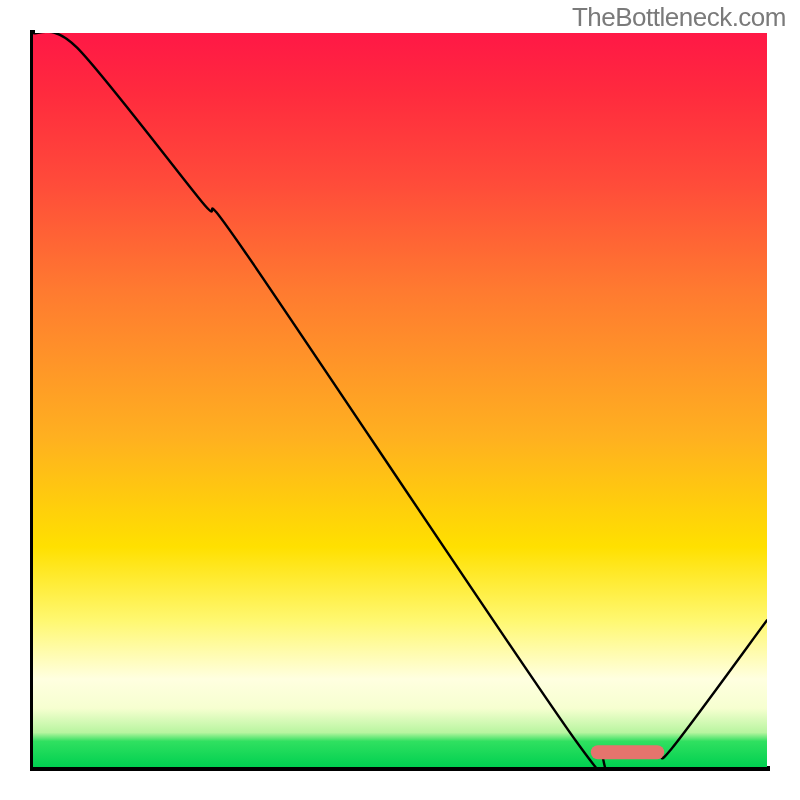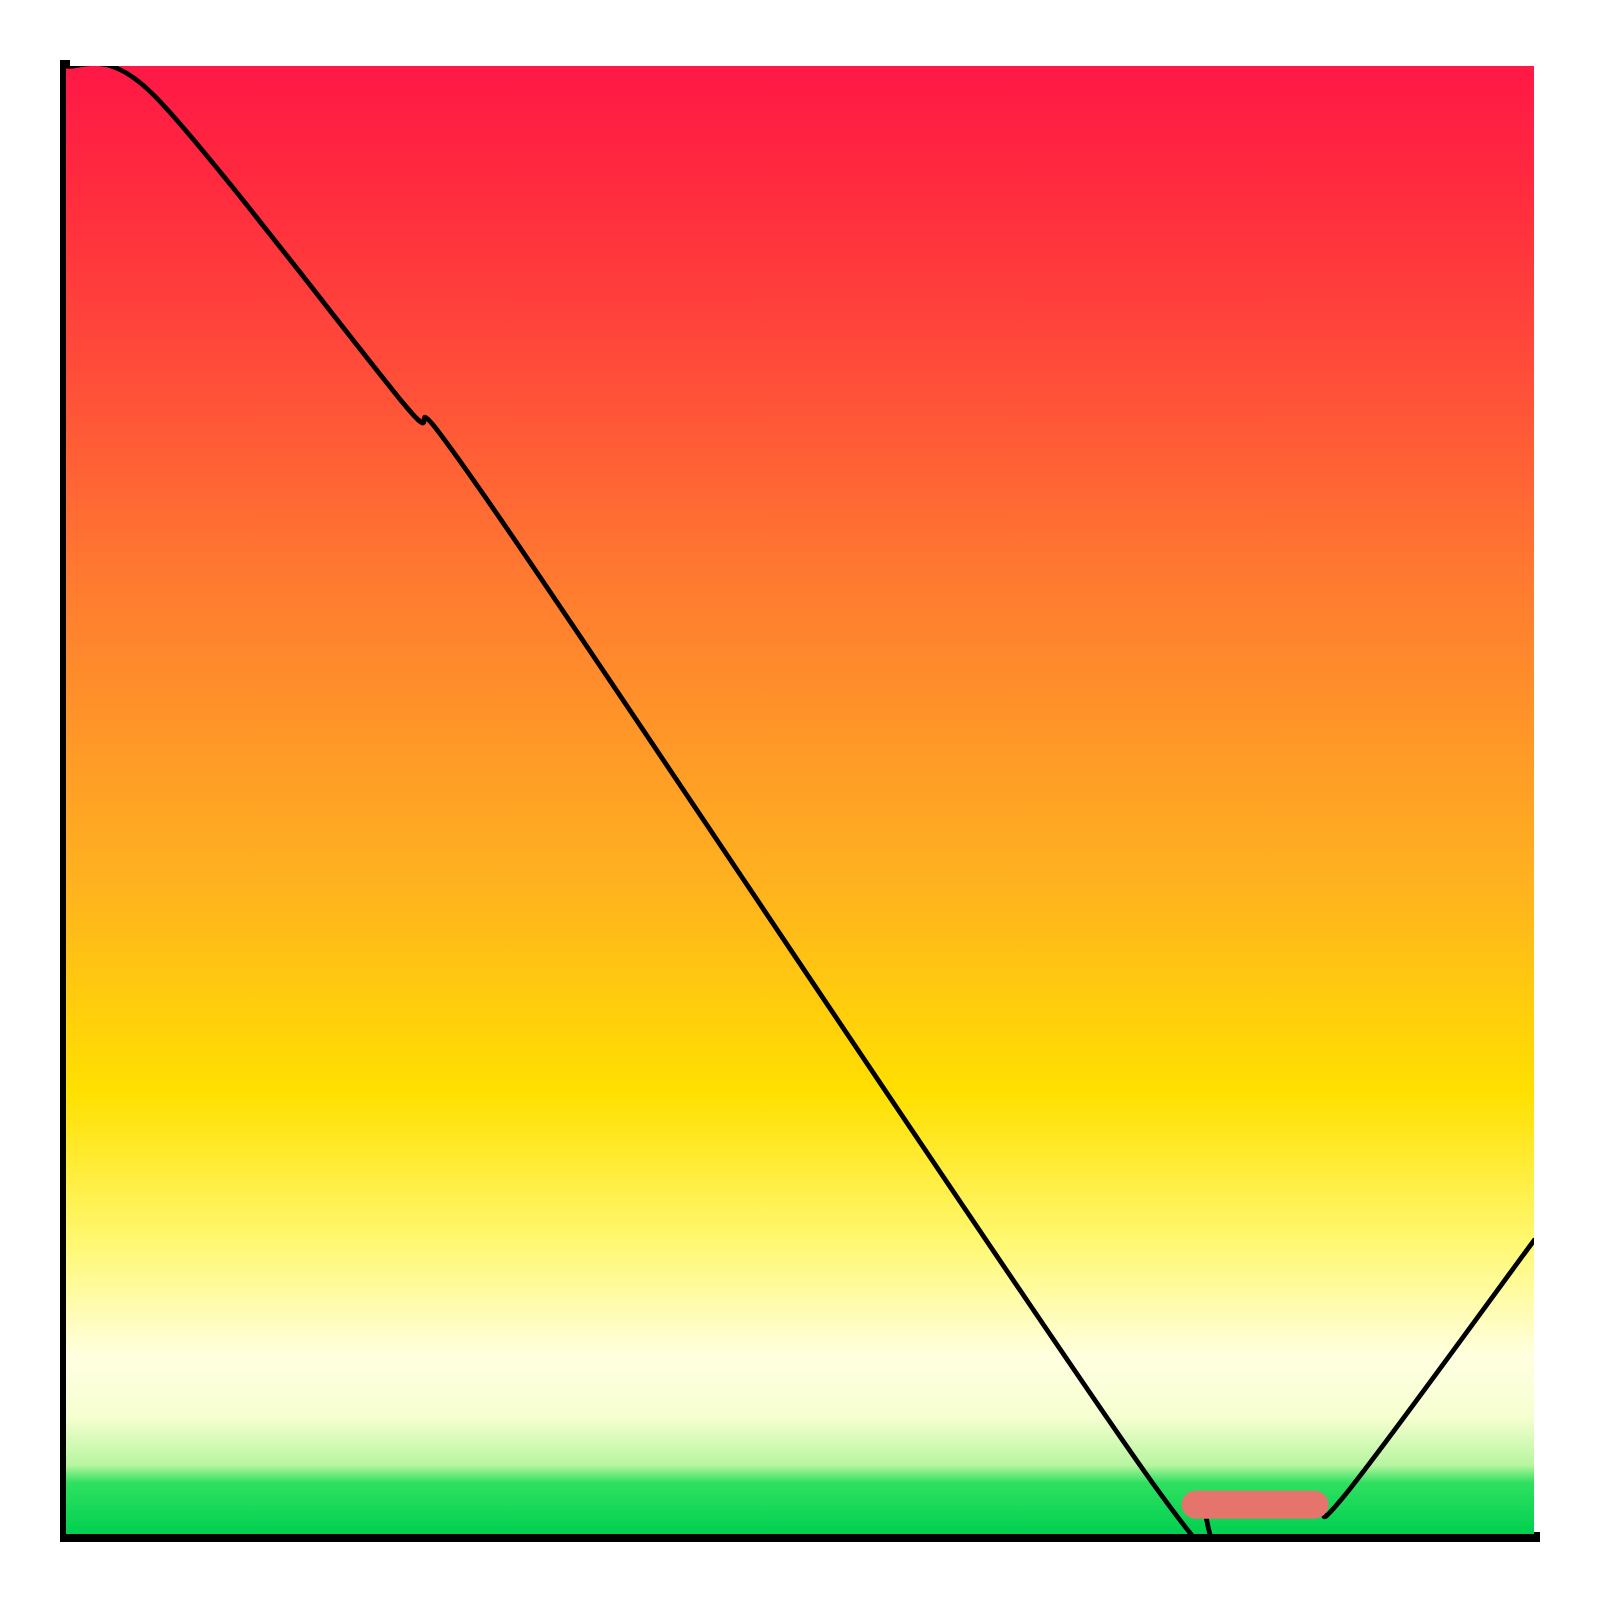--- a/index.html
+++ b/index.html
@@ -76,20 +76,21 @@
 
   .marker {
     stroke: none;
   }
 </style>
 </head>
 <body>
 
 <div class="wrap">
 
+  <div class="watermark">TheBottleneck.com</div>
 
   <div class="axis-line axis-left"></div>
   <div class="axis-line axis-bottom"></div>
 
   <div class="chart">
     <div class="plot-area">
       <div class="gradient"></div>
 
       <svg class="curve-svg" viewBox="0 0 734 734" preserveAspectRatio="none">
         <path id="curve-path" fill="none" stroke="#000000" stroke-width="2.4" stroke-linejoin="round" stroke-linecap="round" d="M 0 0 C 6.606 2.2020000000000097, 18.717 -10.642999999999926, 44.04 14.680000000000064 C 69.363 40.00300000000006, 143.49699999999999 137.99199999999993, 168.82 168.81999999999994 C 194.143 199.64799999999994, 156.709 139.27650000000006, 212.85999999999999 220.20000000000005 C 269.01099999999997 301.12350000000004, 489.21099999999996 633.4419999999999, 543.16 708.31 C 597.1089999999999 783.178, 560.409 717.6685, 572.52 719.32 C 584.631 720.9715000000001, 613.991 719.8705000000001, 623.9 719.32 C 633.809 718.7695, 622.065 735.468, 638.58 715.65 C 655.095 695.832, 719.687 606.4675000000001, 734 587.2"></path>

